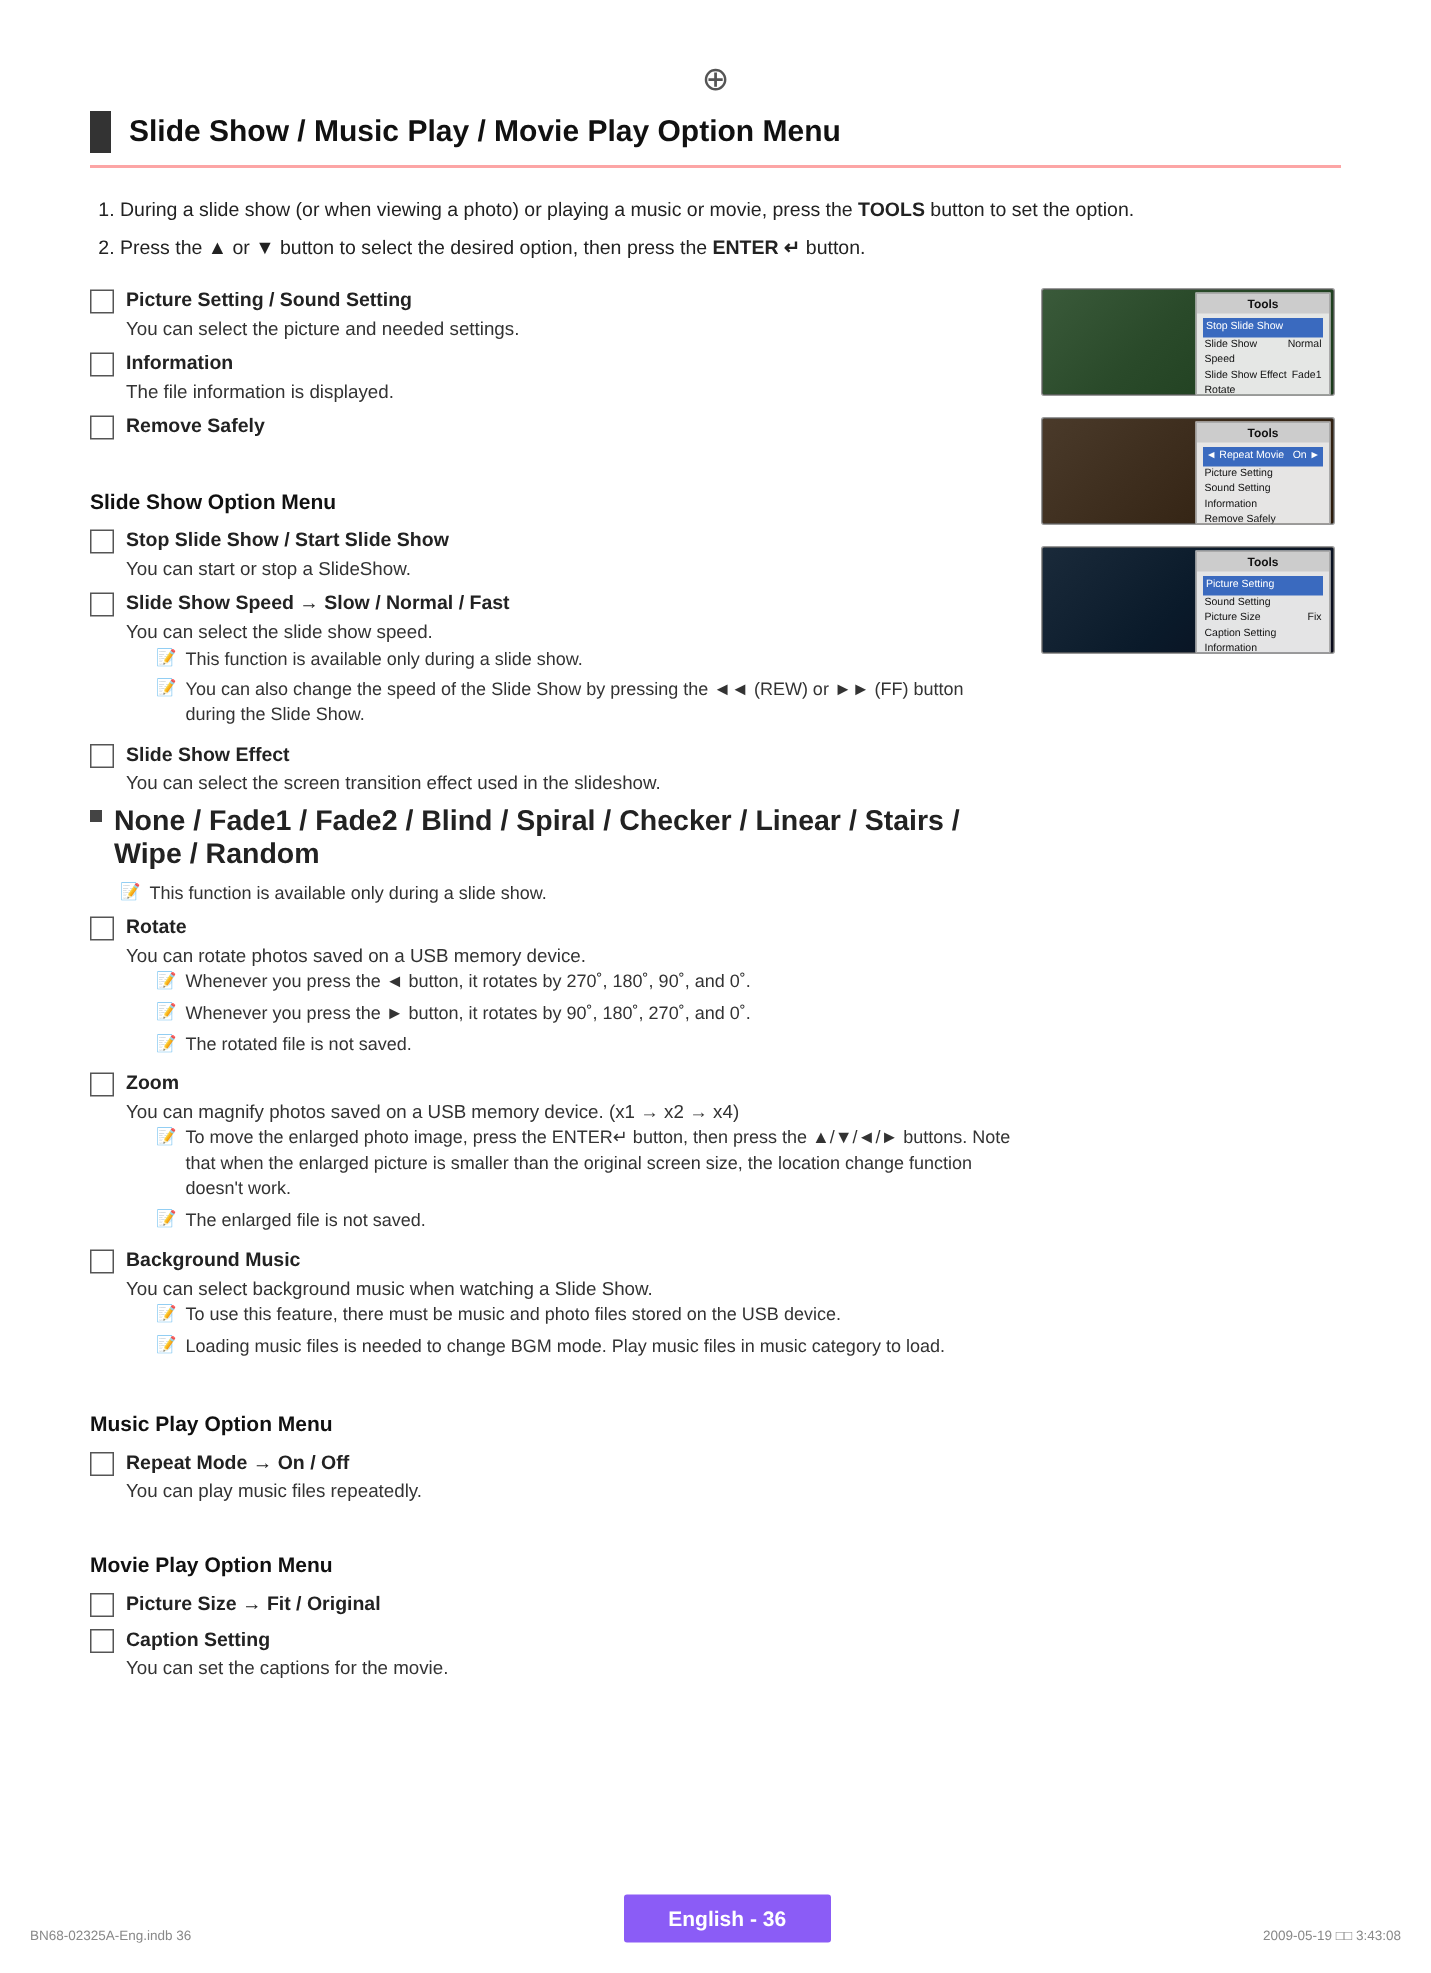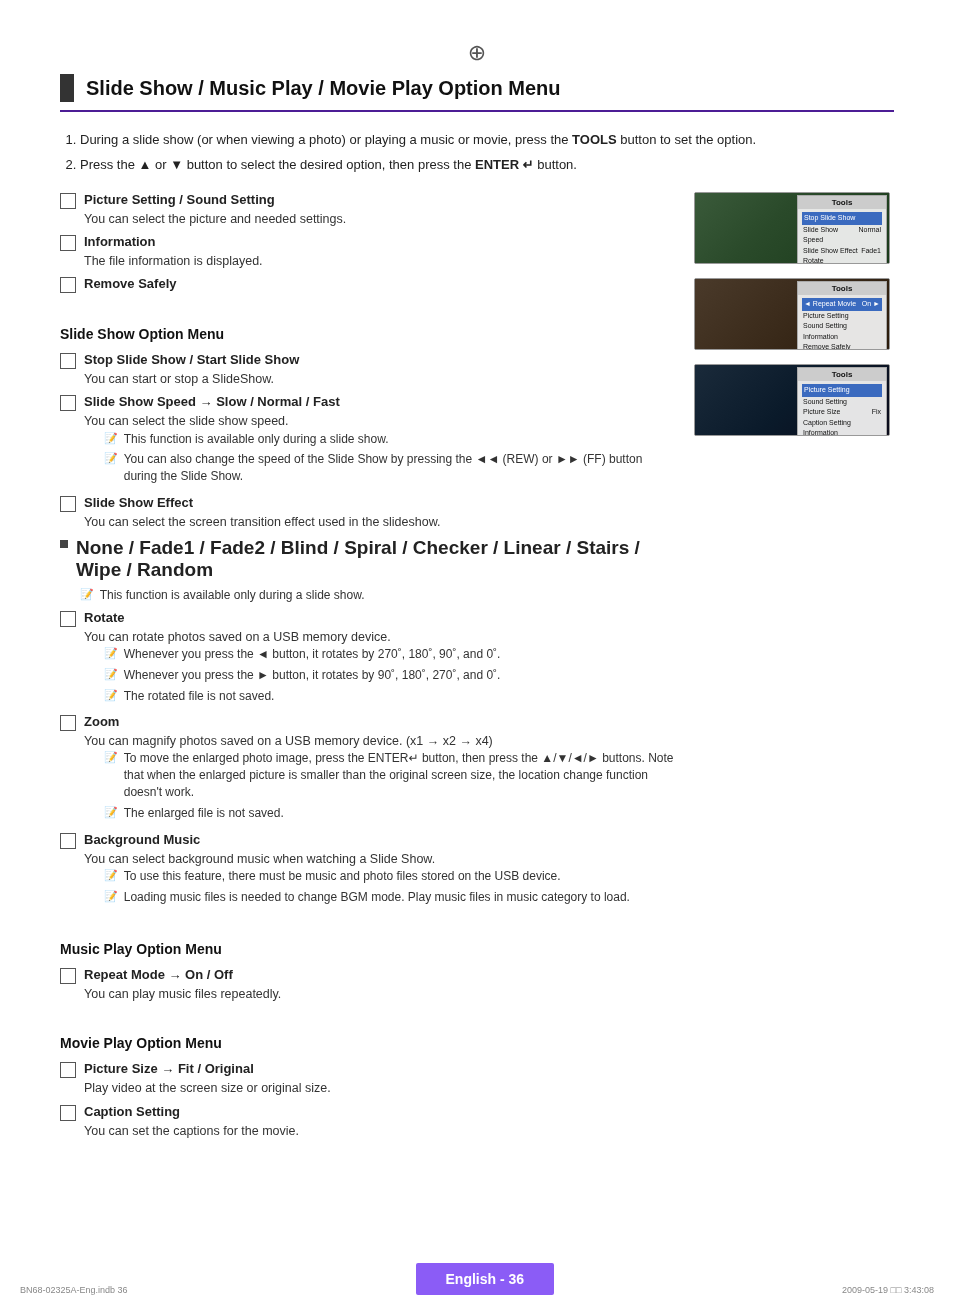--- a/index.html
+++ b/index.html
@@ -21,21 +21,21 @@
     }
     .compass-icon {
       font-size: 22px;
       color: #555;
     }
 
     
     .section-title-bar {
       display: flex;
       align-items: center;
-      border-bottom: 2px solid #4c1d95;
+      border-bottom: 2px solid #fca5a5;
       padding-bottom: 8px;
       margin-bottom: 18px;
     }
     .title-accent {
       width: 14px;
       height: 28px;
       background: #333;
       margin-right: 12px;
       flex-shrink: 0;
     }
@@ -406,21 +406,20 @@
         </div>
       </div>
 
       <div class="section-spacer"></div>
       <span class="underline-header">Movie Play Option Menu</span>
 
       <div class="checkbox-item">
         <div class="checkbox-symbol"></div>
         <div class="checkbox-content">
           <div class="checkbox-label">Picture Size → Fit / Original</div>
-          <div class="checkbox-desc">Play video at the screen size or original size.</div>
         </div>
       </div>
 
       <div class="checkbox-item">
         <div class="checkbox-symbol"></div>
         <div class="checkbox-content">
           <div class="checkbox-label">Caption Setting</div>
           <div class="checkbox-desc">You can set the captions for the movie.</div>
         </div>
       </div>

